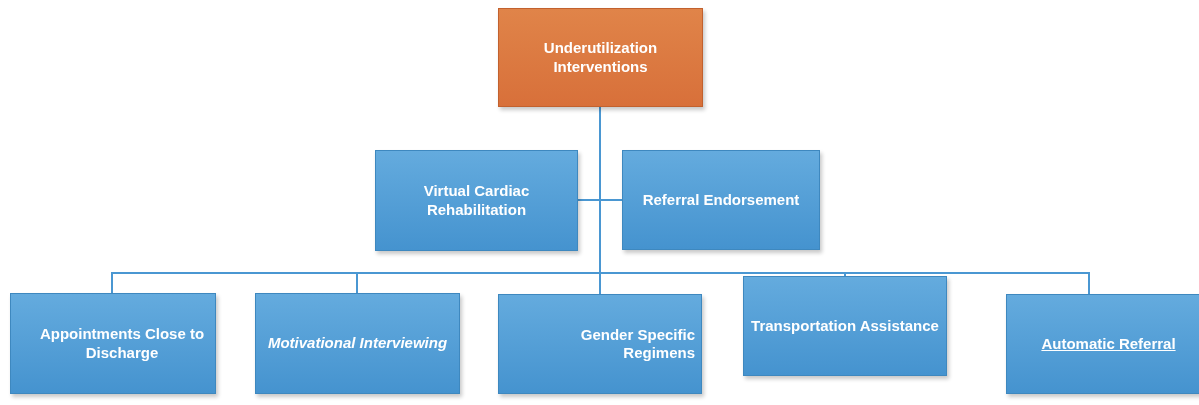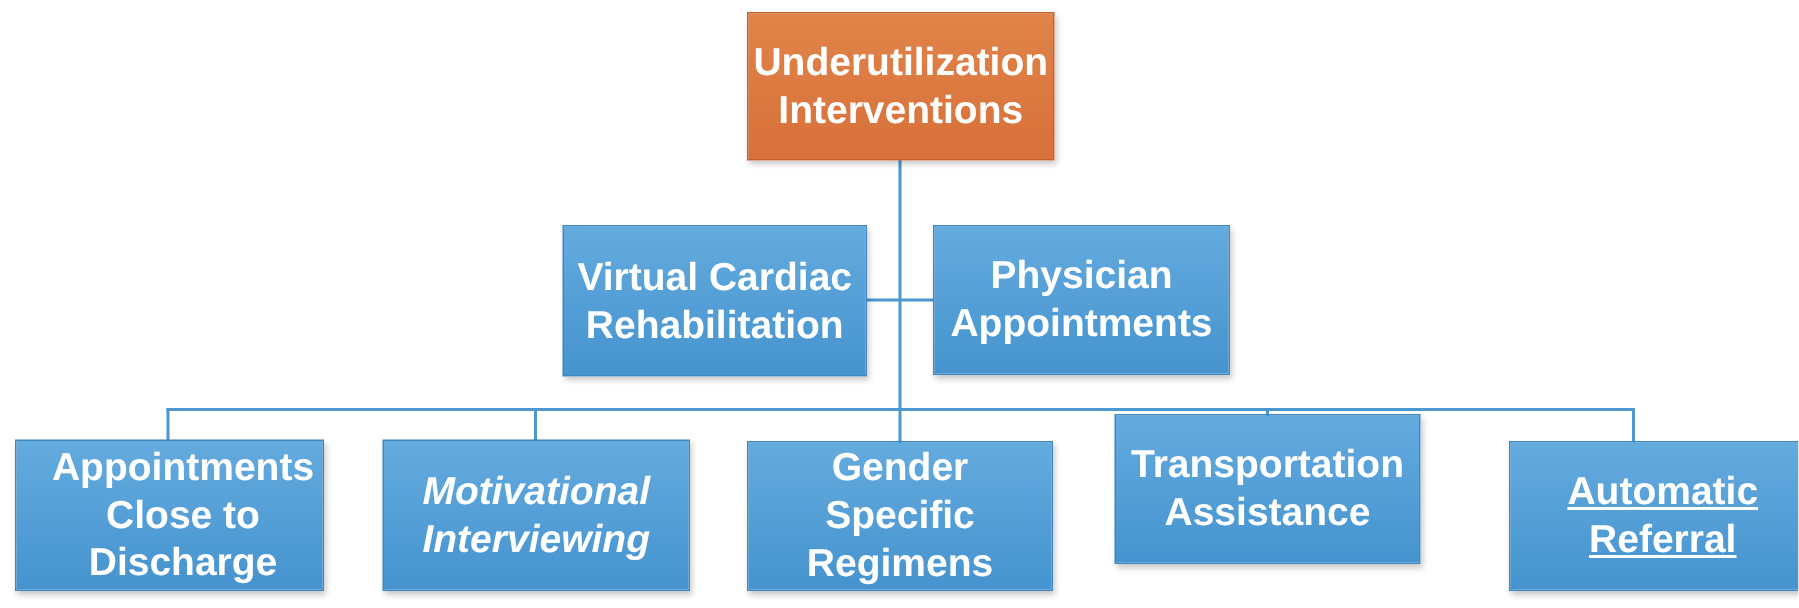--- a/index.html
+++ b/index.html
@@ -17,21 +17,21 @@
   }
   .node {
     position: absolute;
     display: flex;
     align-items: center;
     justify-content: center;
     text-align: center;
     box-sizing: border-box;
     padding: 4px 6px;
     color: var(--text-color, #ffffff);
-    font-size: 26px;
+    font-size: 15px;
     font-weight: 700;
     line-height: 1.22;
     background: linear-gradient(180deg, var(--node-fill-top, #66ADDF), var(--node-fill, #4594D0));
     border: 1px solid var(--node-border, #3E88BF);
     box-shadow: 1.5px 2.5px 4px rgba(0,0,0,0.22);
   }
   .node.root {
     background: linear-gradient(180deg, var(--root-fill-top, #E08549), var(--root-fill, #D8703A));
     border-color: var(--root-border, #C2612E);
   }
@@ -39,21 +39,21 @@
     position: absolute;
     background: var(--connector, #4A97D2);
   }
 
   
   .n-root { left: 498px; top: 8px;   width: 205px; height: 99px; }
   .n-l2a  { left: 375px; top: 150px; width: 203px; height: 101px; }
   .n-l2b  { left: 622px; top: 150px; width: 198px; height: 100px; }
   .n-l3a  { left: 10px;  top: 293px; width: 206px; height: 101px; padding-left: 24px; }
   .n-l3b  { left: 255px; top: 293px; width: 205px; height: 101px; font-style: italic; }
-  .n-l3c  { left: 498px; top: 294px; width: 204px; height: 100px; }
+  .n-l3c  { left: 498px; top: 294px; width: 204px; height: 100px; text-align: right; }
   .n-l3d  { left: 743px; top: 276px; width: 204px; height: 100px; }
   .n-l3e  { left: 1006px; top: 294px; width: 205px; height: 100px; text-decoration: underline; }
 
   
   .c-root-v   { left: 599px;  top: 105px; width: 2px;  height: 191px; }
   .c-l2-h     { left: 578px;  top: 199px; width: 44px;  height: 2px; }
   .c-l3-h     { left: 111px;  top: 272px; width: 979px; height: 2px; }
   .c-drop-a   { left: 111px;  top: 272px; width: 2px;  height: 23px; }
   .c-drop-b   { left: 356px;  top: 272px; width: 2px;  height: 23px; }
   .c-drop-d   { left: 844px;  top: 272px; width: 2px;  height: 23px; }
@@ -69,21 +69,21 @@
   <div class="line c-l3-h"></div>
   <div class="line c-drop-a"></div>
   <div class="line c-drop-b"></div>
   <div class="line c-drop-d"></div>
   <div class="line c-drop-e"></div>
 
   <div class="node root n-root">Underutilization Interventions</div>
 
   <div class="node n-l2a">Virtual Cardiac Rehabilitation</div>
 
-  <div class="node n-l2b">Physician Appointments</div>
+  <div class="node n-l2b">Referral Endorsement</div>
 
   <div class="node n-l3a">Appointments Close to Discharge</div>
 
   <div class="node n-l3b">Motivational Interviewing</div>
 
   <div class="node n-l3c">Gender Specific Regimens</div>
 
   <div class="node n-l3d">Transportation Assistance</div>
 
   <div class="node n-l3e">Automatic Referral</div>

